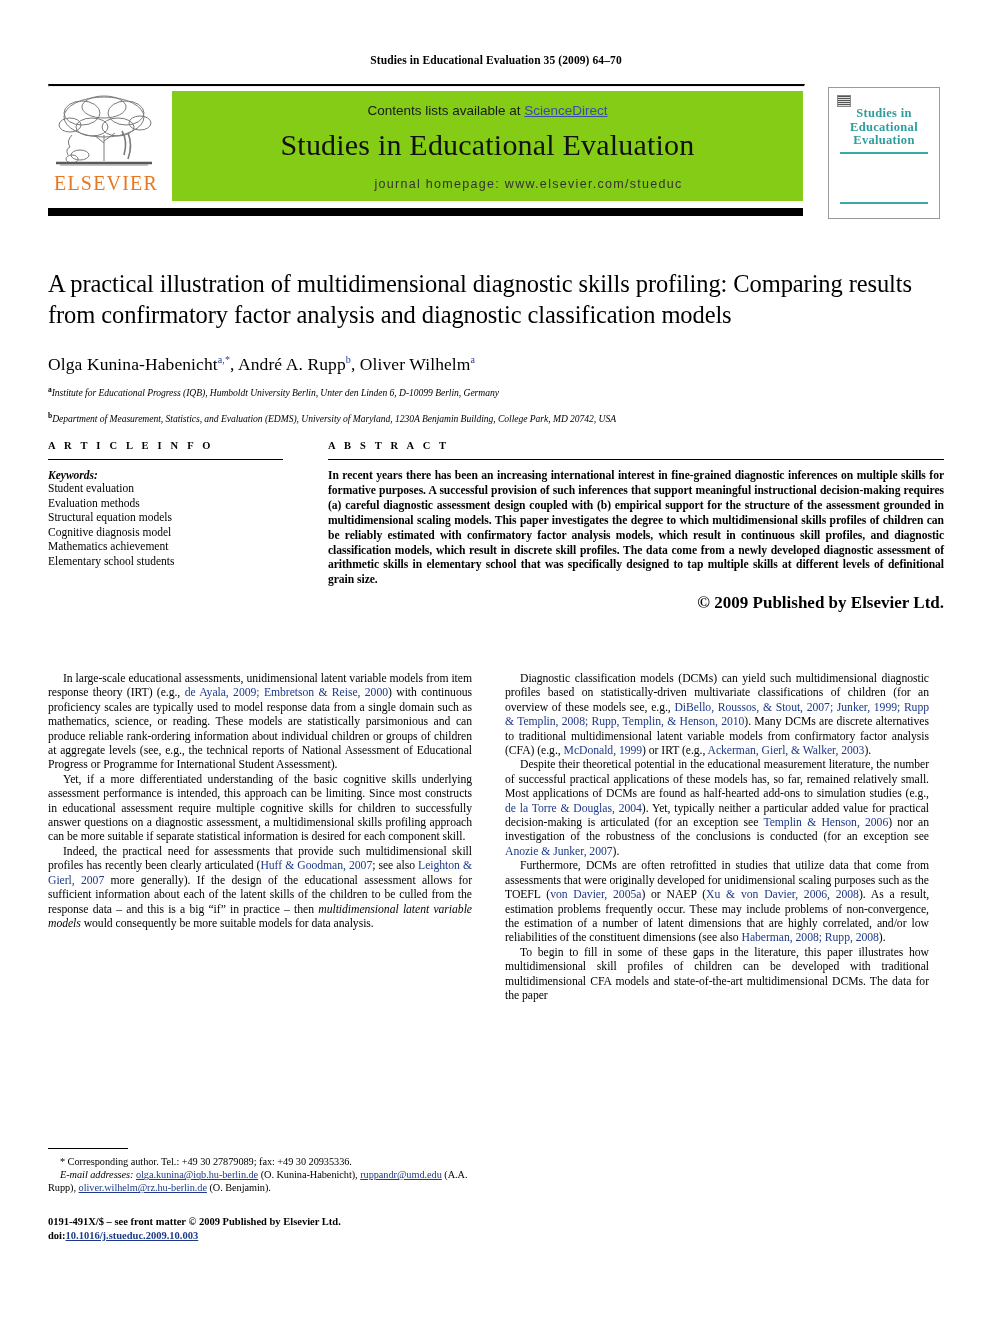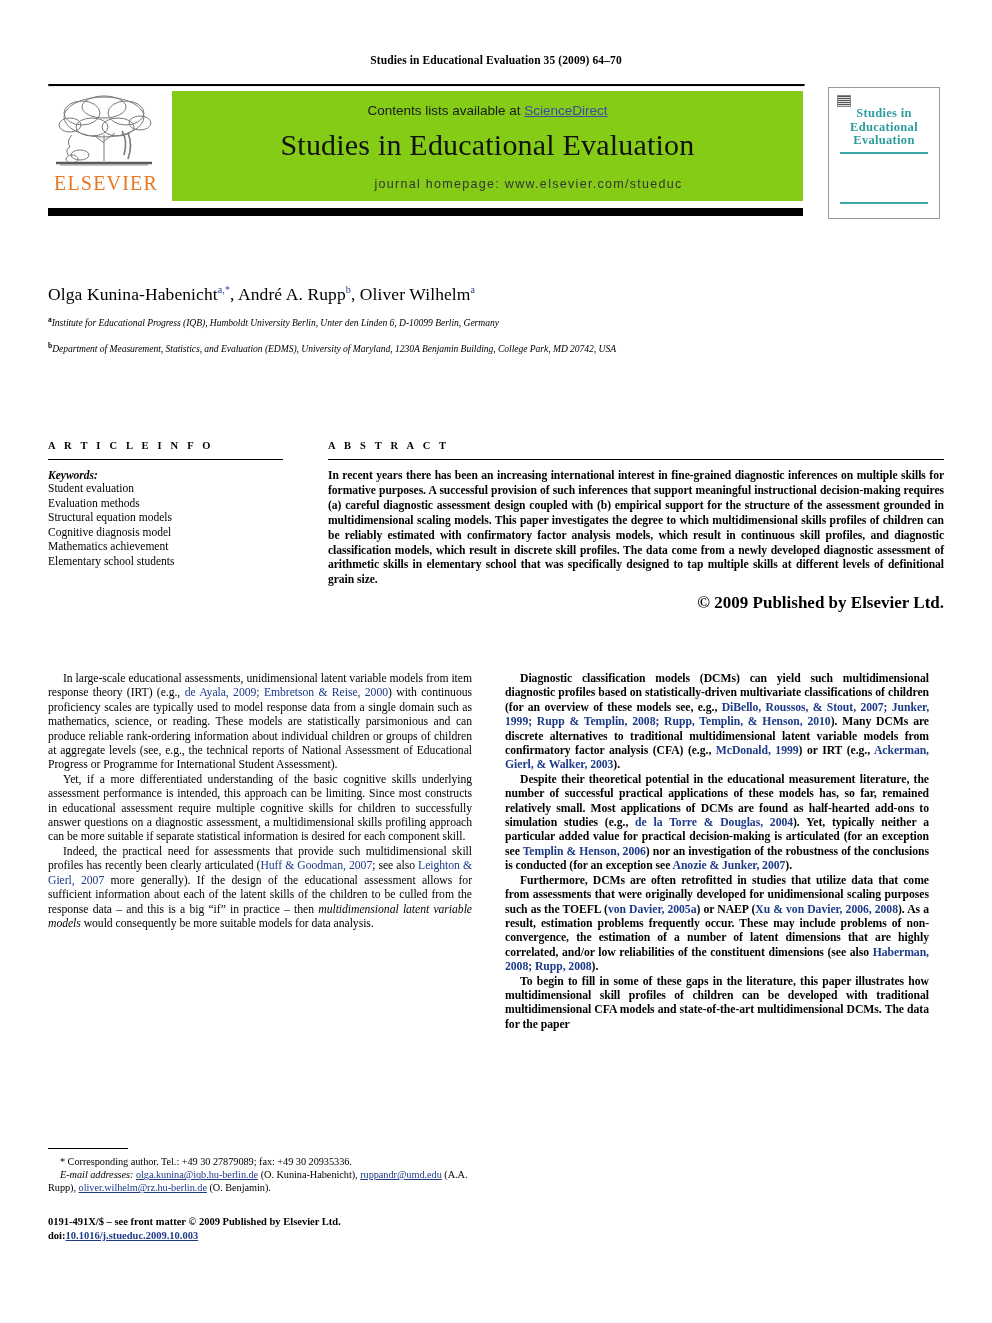--- a/index.html
+++ b/index.html
@@ -190,21 +190,21 @@
   }
   .article-title {
     font-family: "Liberation Serif", serif;
     font-size: 24.5px;
     line-height: 31px;
     font-weight: normal;
     margin: 0;
     letter-spacing: -0.1px;
   }
   .authors {
-    margin-top: 16px;
+    margin-top: 24px;
     font-family: "Liberation Serif", serif;
     font-size: 17.5px;
     letter-spacing: 0.1px;
   }
   .authors sup {
     font-size: 10px;
     color: #2a3b8f;
     vertical-align: super;
   }
   .affil {
@@ -284,21 +284,21 @@
     top: 672px;
     width: 896px;
     height: 460px;
   }
   .bcol {
     position: absolute;
     top: 0;
     width: 424px;
   }
   .bcol-left { left: 0; }
-  .bcol-right { left: 457px; font-weight: bold; }
+  .bcol-right { left: 457px; }
   .bcol p {
     margin: 0;
     font-size: 11.7px;
     line-height: 14.4px;
     text-align: justify;
     text-indent: 15px;
     letter-spacing: -0.05px;
     -webkit-hyphens: none;
     hyphens: none;
   }
@@ -385,20 +385,21 @@
           <div class="cover-title">Studies in Educational Evaluation</div>
           <div class="cover-rule-1"></div>
           <div class="cover-rule-2"></div>
         </div>
       </div>
     </div>
   </div>
   <div class="black-bar"></div>
 
   <div class="title-block">
+    <h1 class="article-title">A practical illustration of multidimensional diagnostic skills profiling: Comparing results from confirmatory factor analysis and diagnostic classification models</h1>
     <div class="authors">Olga Kunina-Habenicht<sup>a,*</sup>, André A. Rupp<sup>b</sup>, Oliver Wilhelm<sup>a</sup></div>
     <div class="affil">
       <sup>a</sup><span>Institute for Educational Progress (IQB), Humboldt University Berlin, Unter den Linden 6, D-10099 Berlin, Germany</span>
     </div>
     <div class="affil" style="margin-top:10px;">
       <sup>b</sup><span>Department of Measurement, Statistics, and Evaluation (EDMS), University of Maryland, 1230A Benjamin Building, College Park, MD 20742, USA</span>
     </div>
   </div>
 
   <div class="infoabs">

